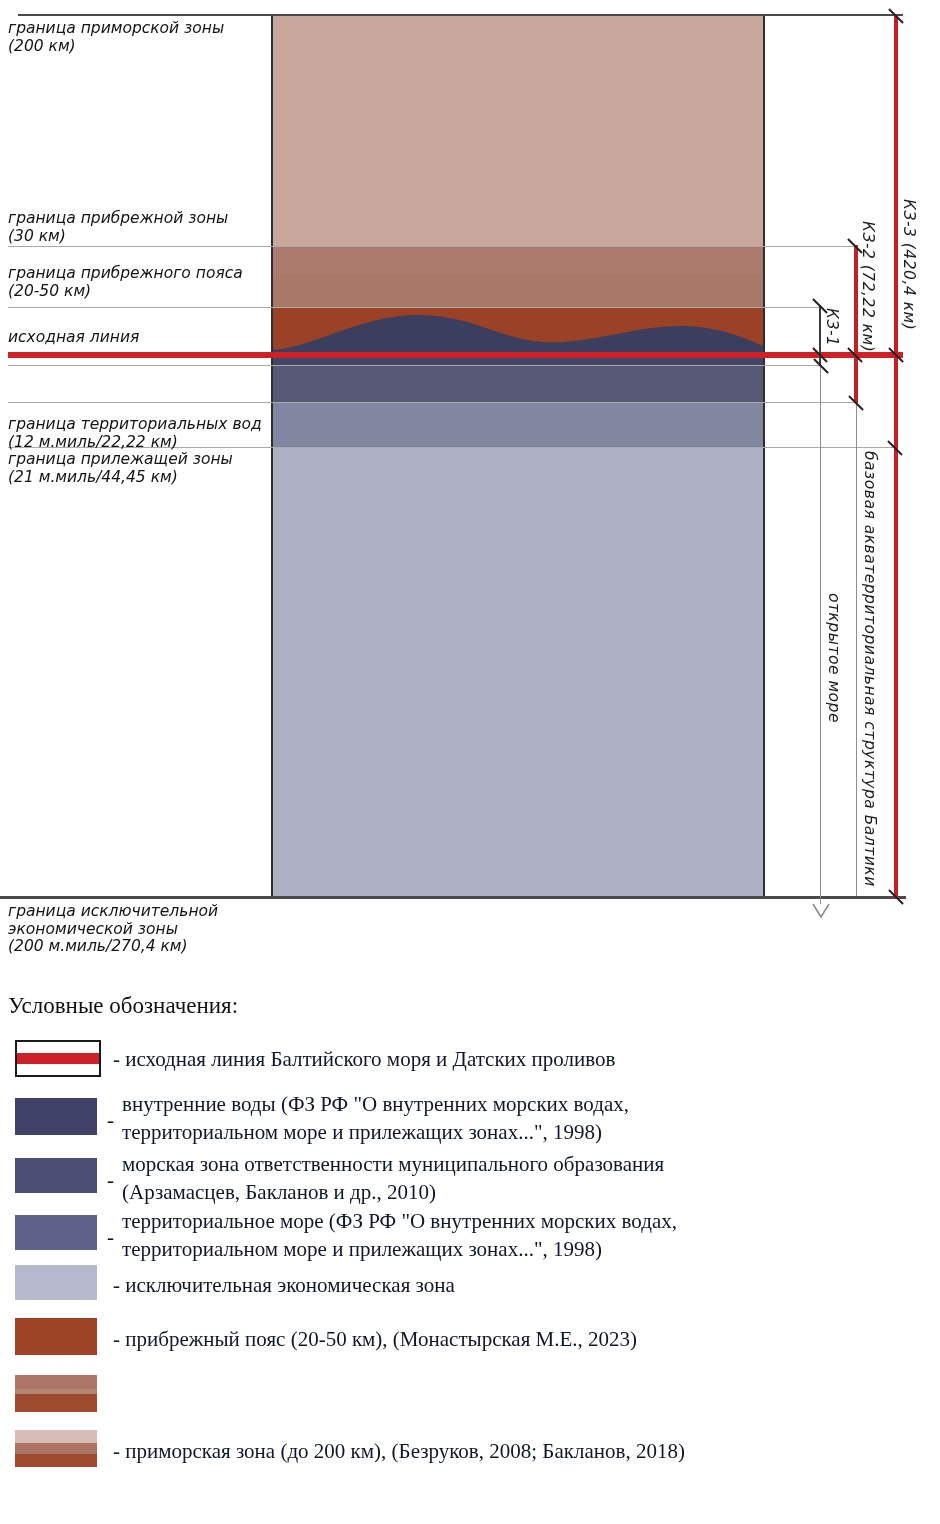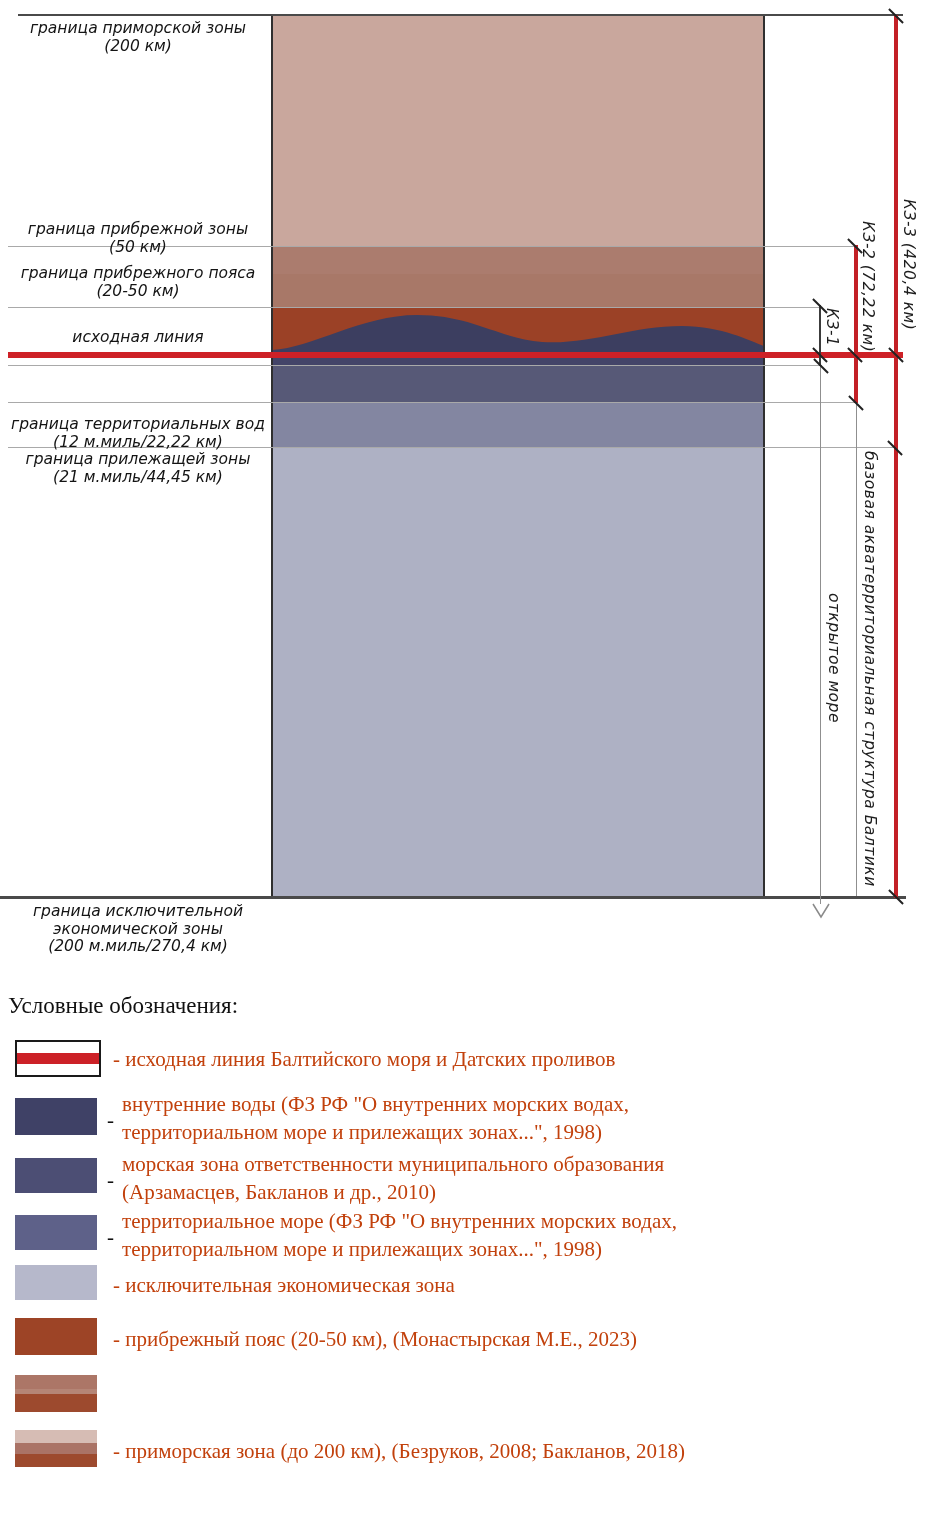--- a/index.html
+++ b/index.html
@@ -18,31 +18,31 @@
   .col-border{position:absolute;top:15px;height:883px;width:2px;background:#2f2f2f;}
   .hline{position:absolute;height:1px;background:#a9a9a9;}
   .hline-dark{position:absolute;background:#4a4a4a;}
   .baseline{position:absolute;left:8px;top:352px;width:895px;height:6px;background:#ce2127;}
   .vdim-red{position:absolute;width:4px;background:#c32026;}
   .vdim-thin{position:absolute;width:1px;background:#8f8f8f;}
   .vdim-black{position:absolute;width:2px;background:#3c3c3c;}
   .tick{position:absolute;width:20px;height:2px;background:#222;transform:rotate(45deg);}
   
   .blabel{position:absolute;left:8px;width:260px;font-style:italic;font-size:15.5px;
-          line-height:17.5px;color:#141414;text-align:center;}
+          line-height:17.5px;color:#141414;}
   .vtext{position:absolute;writing-mode:vertical-rl;font-style:italic;font-size:15.5px;
          color:#1d1d1d;width:20px;letter-spacing:0.5px;}
   
   .legend-title{position:absolute;left:8px;top:993px;font-family:"Liberation Serif",serif;
                 font-size:23px;color:#111;}
   .swatch{position:absolute;left:15px;width:82px;}
   .sw-redline{background:#ffffff;border:2px solid #1a1a1a;}
   .sw-redline .inner{position:absolute;left:0;top:11px;width:100%;height:11px;background:#cc2127;}
   .ltext{position:absolute;font-family:"Liberation Serif",serif;font-size:21px;
-         line-height:28px;color:#c2410c;width:810px;}
+         line-height:28px;color:#0f172a;width:810px;}
   .ldash{position:absolute;font-family:"Liberation Serif",serif;font-size:21px;color:#111;}
 </style>
 </head>
 <body>
 
 <div class="screen">
 
   <div class="band band-primorskaya"></div>
   <div class="band band-pribrezhnaya"></div>
   <div class="band band-poyas"></div>
@@ -82,23 +82,23 @@
   <div class="tick" style="left:886px;top:354px;"></div>
   <div class="tick" style="left:811px;top:365px;"></div>
   <div class="tick" style="left:846px;top:402px;"></div>
   <div class="tick" style="left:885px;top:447px;"></div>
   <div class="tick" style="left:886px;top:896px;"></div>
 
   <div class="blabel" style="top:20px;">
     <div>граница приморской зоны</div>
     <div>(200 км)</div>
   </div>
-  <div class="blabel" style="top:210px;margin-top:11px;">
+  <div class="blabel" style="top:210px;">
     <div>граница прибрежной зоны</div>
-    <div>(50 км)</div>
+    <div>(30 км)</div>
   </div>
   <div class="blabel" style="top:265px;">
     <div>граница прибрежного пояса</div>
     <div>(20-50 км)</div>
   </div>
   <div class="blabel" style="top:329px;">
     <div>исходная линия</div>
   </div>
   <div class="blabel" style="top:416px;">
     <div>граница территориальных вод</div>

